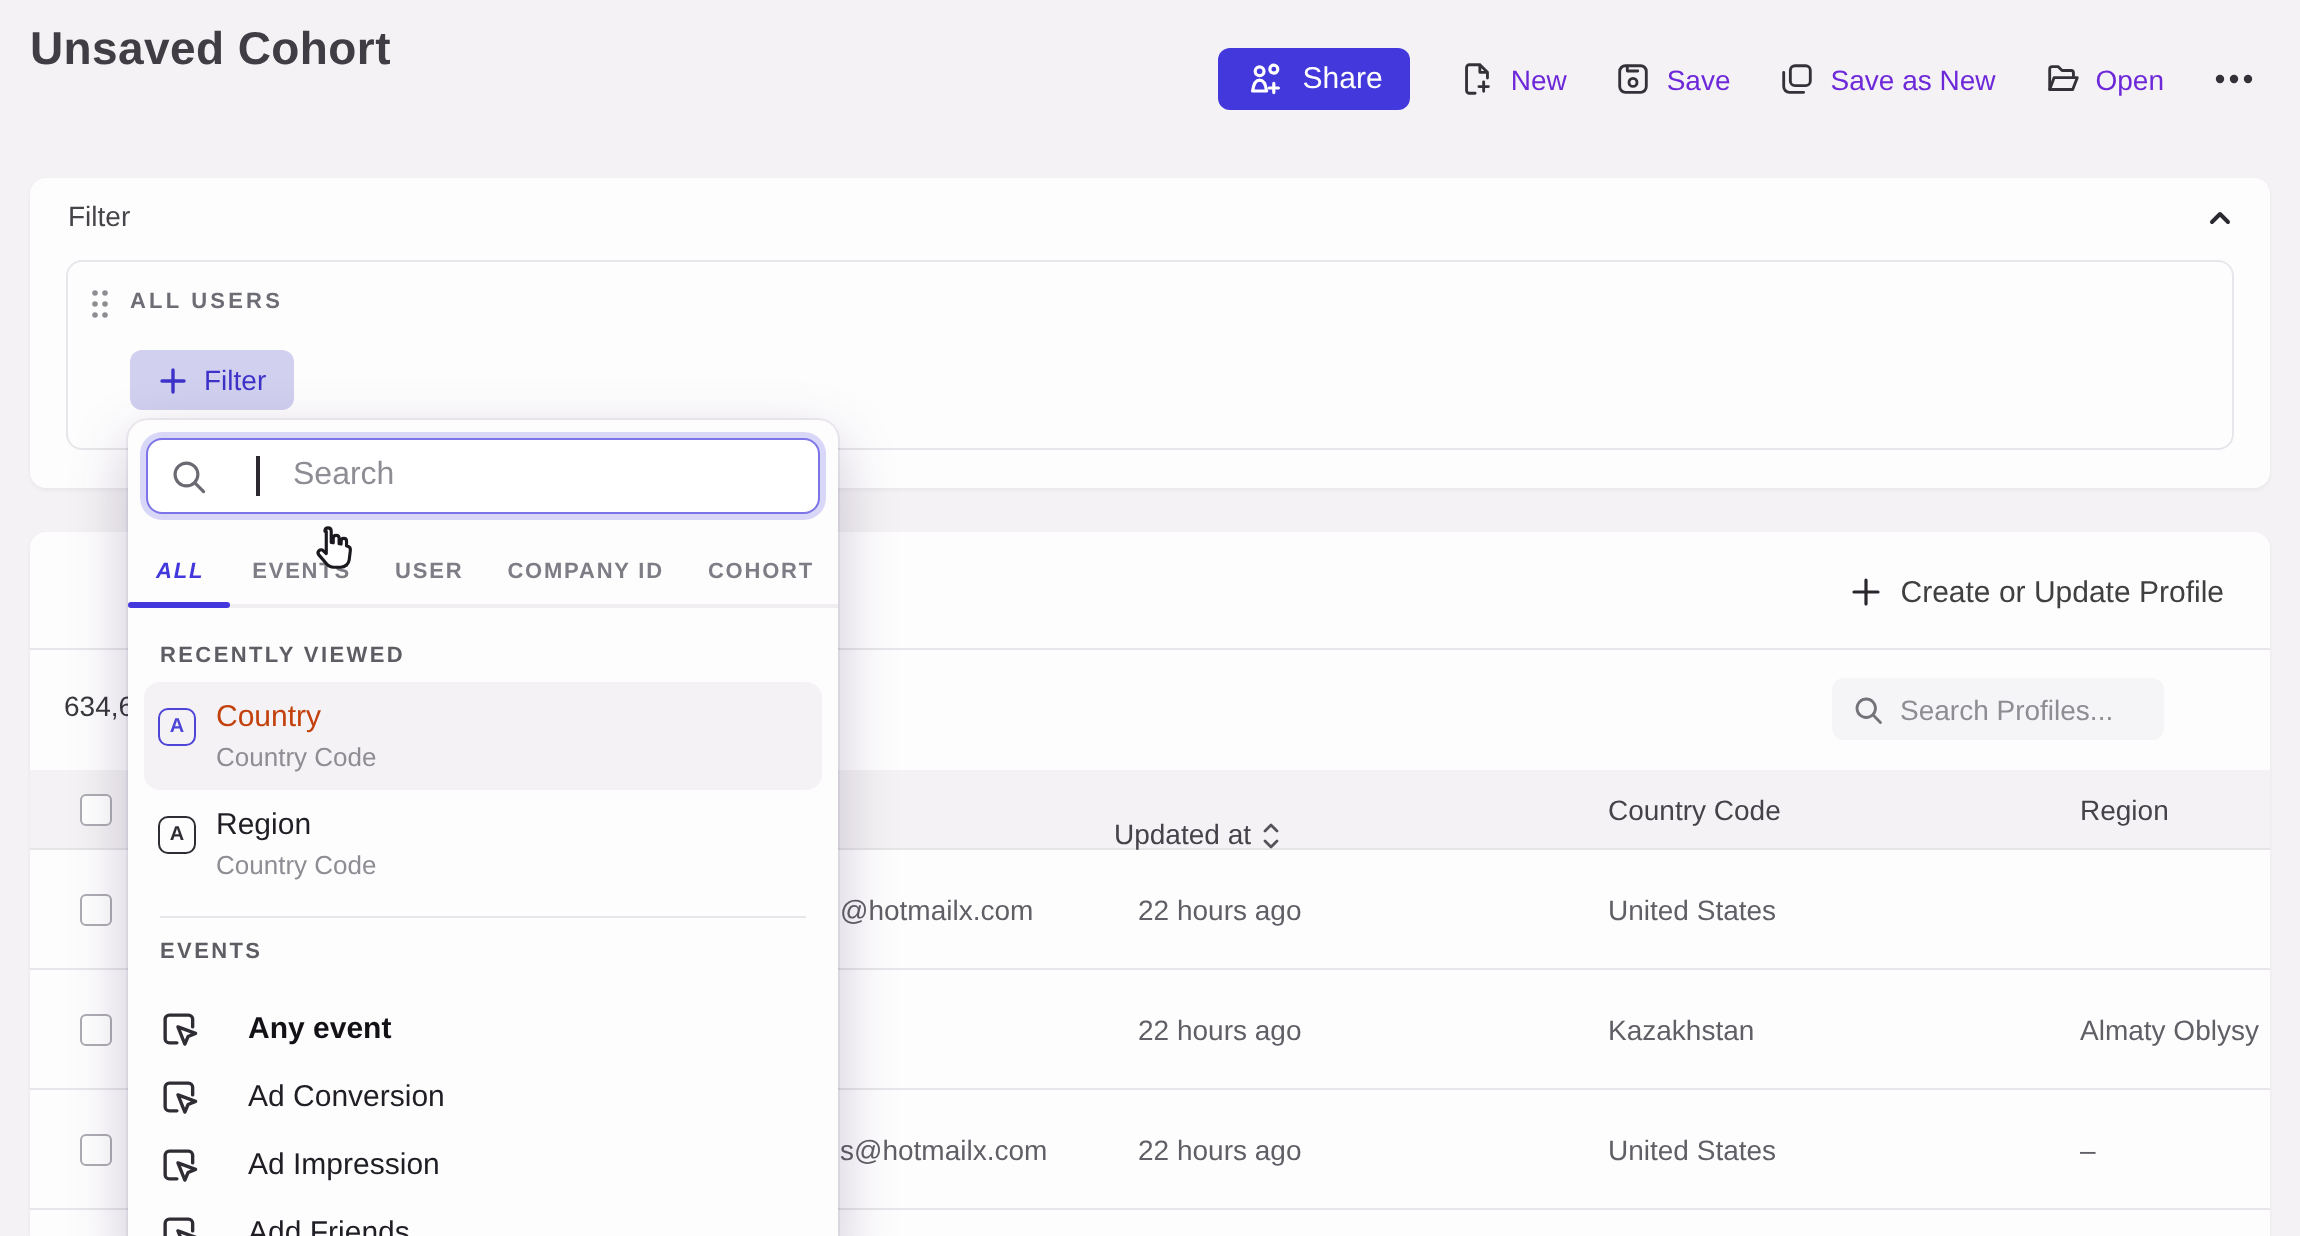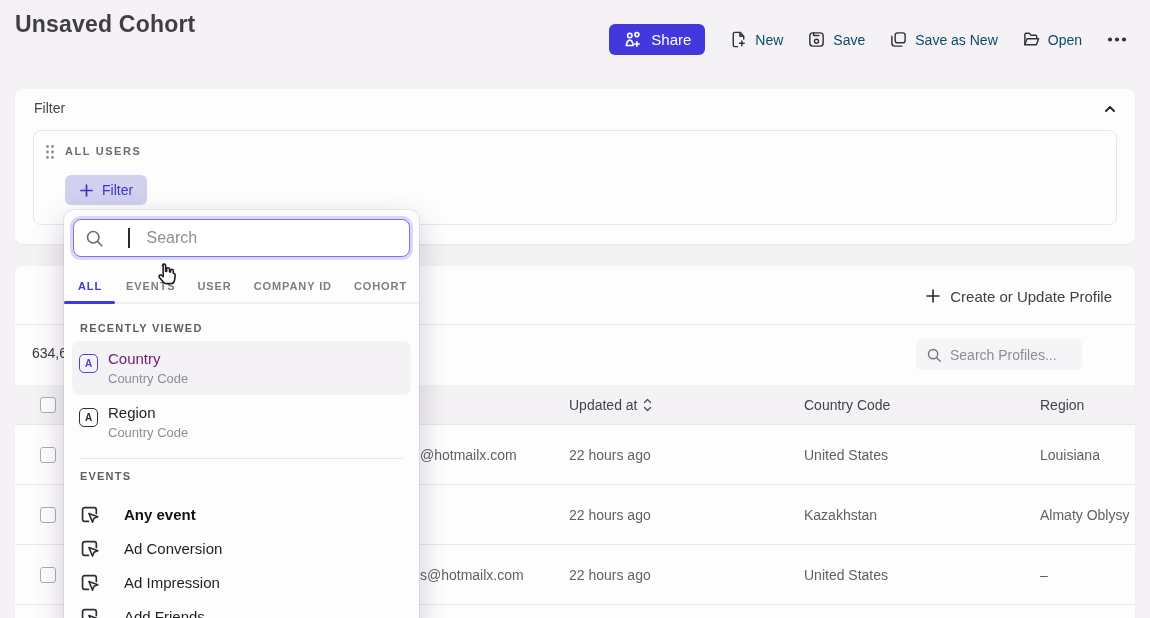--- a/index.html
+++ b/index.html
@@ -5,21 +5,21 @@
   * { margin:0; padding:0; box-sizing:border-box; }
   html,body { width:1150px; height:618px; overflow:hidden; }
   body { background:#f4f2f4; font-family:"Liberation Sans", sans-serif; position:relative; color:#3a383d; }
   .abs { position:absolute; }
   .card { background:#fefdfe; border-radius:8px; box-shadow:0 1px 2px rgba(20,10,40,.05); }
   svg { display:block; }
 
   
   #page-title { left:15px; top:11px; font-size:23px; font-weight:700; color:#403e44; letter-spacing:.2px; }
   #toolbar { right:22px; top:24px; height:31px; display:flex; align-items:center; gap:24px;padding-left:27px; }
-  .tb-item { display:flex; align-items:center; gap:7px; font-size:14px; color:#0c4a6e; cursor:pointer; }
+  .tb-item { display:flex; align-items:center; gap:7px; font-size:14px; color:#6d28d9; cursor:pointer; }
   #share-btn { background:#4238db; color:#fff; border:none; border-radius:6px; height:31px; padding:0 14px; display:flex; align-items:center; gap:8px; font-size:15px; font-family:inherit; }
 
   
   #filter-card { left:15px; top:89px; width:1120px; height:155px; }
   #filter-label { left:19px; top:11px; font-size:14px; color:#47454a; }
   #collapse-icon { right:18px; top:13px; }
   #filter-inner { left:18px; top:41px; width:1084px; height:95px; border:1px solid #e8e6ea; border-radius:8px; }
   #drag-handle { left:11px; top:13px; }
   #all-users-label { left:31px; top:14px; font-size:11px; font-weight:700; letter-spacing:1.6px; color:#6e6c74; }
   #add-filter-btn { left:31px; top:44px; height:30px; padding:0 14px; background:#d2d0ef; border:none; border-radius:6px; display:flex; align-items:center; gap:8px; color:#3d33c9; font-size:14px; font-weight:500; font-family:inherit; }
@@ -40,29 +40,29 @@
   #table-header .checkbox { left:25px; top:12px; }
   .row .checkbox { left:25px; top:22px; }
 
   
   #dropdown { left:64px; top:210px; width:355px; height:424px; background:#fefdfe; border-radius:10px; box-shadow:0 0 0 1px rgba(80,70,120,.08), 0 10px 30px rgba(30,15,70,.22); z-index:10; }
   #dropdown-search { left:9px; top:9px; width:337px; height:38px; border:1.5px solid #7d74e8; border-radius:8px; box-shadow:0 0 0 3px #d9d7f7; display:flex; align-items:center; padding:0 11px; gap:24px; background:#fff; }
   #caret { width:1.5px; height:20px; background:#2c2a30; }
   #dropdown-search .ph { font-size:16px; color:#8f8d94; margin-left:-7px; }
   #dropdown-tabs { left:0; top:58px; width:100%; height:36px; display:flex; border-bottom:2px solid #f0eef0; }
   .dtab { height:36px; padding:0 11px; display:flex; align-items:center; font-size:11px; font-weight:700; letter-spacing:0.9px; color:#7e7c85; position:relative; white-space:nowrap; }
-  .dtab:first-child { padding:0 13px 0 14px; }
+  .dtab:first-child { padding:0 13px 0 14px;font-style:italic; }
   .dtab.active { color:#4238db; }
   .dtab.active::after { content:""; position:absolute; left:0; right:0; bottom:0; height:3px; background:#4238db; border-radius:2px; }
   .sec-header { position:absolute; left:16px; font-size:11px; font-weight:700; letter-spacing:1.2px; color:#5f5d64; }
   .dd-item { position:absolute; left:8px; width:339px; height:54px; border-radius:8px; display:flex; align-items:center; gap:10px; padding-left:7px; }
   .dd-item.hl { background:#f4f2f4; }
   .dd-item .tt { font-size:15px; color:#201e24; line-height:17px; }
   .dd-item .st { font-size:13px; color:#8f8d94; margin-top:4px; }
-  .dd-item.accent .tt { color:#701a75; }
+  .dd-item.accent .tt { color:#c2410c; }
   .prop-ic { width:19px; height:19px; border:1.7px solid #2f2d33; border-radius:5px; display:flex; align-items:center; justify-content:center; font-size:10px; font-weight:700; color:#2f2d33; margin-top:-10px; }
   .accent .prop-ic { border-color:#4e44d8; color:#4e44d8; }
   #dd-divider { position:absolute; left:16px; right:16px; top:248px; height:1px; background:#e8e6ea; }
   .ev-row { position:absolute; left:8px; width:339px; height:34px; display:flex; align-items:center; gap:24px; padding-left:7px; }
   .ev-row .lbl { font-size:15px; color:#201e24; }
   .ev-row.bold .lbl { font-weight:700; color:#131116; }
 </style>
 </head>
 <body>
 
@@ -174,21 +174,21 @@
         <svg width="16" height="16" viewBox="0 0 18 18" fill="none" stroke="#75737a" stroke-width="1.6" stroke-linecap="round">
           <circle cx="8" cy="8" r="5.2"></circle>
           <path d="M12 12l4 4"></path>
         </svg>
       </span>
     <span>Search Profiles...</span>
   </div>
 
   <div class="abs" id="table-header">
     <div class="checkbox"></div>
-    <div class="th" style="left:554px;">
+    <div class="th" style="left:542px;align-items:flex-end;">
       <span>Updated at</span>
       <span>
           <svg width="9" height="14" viewBox="0 0 9 14" fill="none" stroke="#55535a" stroke-width="1.4" stroke-linecap="round" stroke-linejoin="round">
             <path d="M1.5 4.5L4.5 1.5 7.5 4.5"></path>
             <path d="M1.5 9.5L4.5 12.5 7.5 9.5"></path>
           </svg>
         </span>
     </div>
     <div class="th" style="left:789px;">
         <span>Country Code</span>
@@ -196,21 +196,20 @@
     <div class="th" style="left:1025px;">
         <span>Region</span>
       </div>
   </div>
 
   <div class="row" style="top:159px;">
     <div class="checkbox"></div>
     <div class="td" style="left:405px;">@hotmailx.com</div>
     <div class="td" style="left:554px;">22 hours ago</div>
     <div class="td" style="left:789px;">United States</div>
-    <div class="td" style="left:1025px;">Louisiana</div>
   </div>
   <div class="row" style="top:219px;">
     <div class="checkbox"></div>
     <div class="td" style="left:554px;">22 hours ago</div>
     <div class="td" style="left:1025px;">Almaty Oblysy</div>
     <div class="td" style="left:789px;">Kazakhstan</div>
   </div>
   <div class="row" style="top:279px;">
     <div class="checkbox"></div>
     <div class="td" style="left:405px;">s@hotmailx.com</div>

